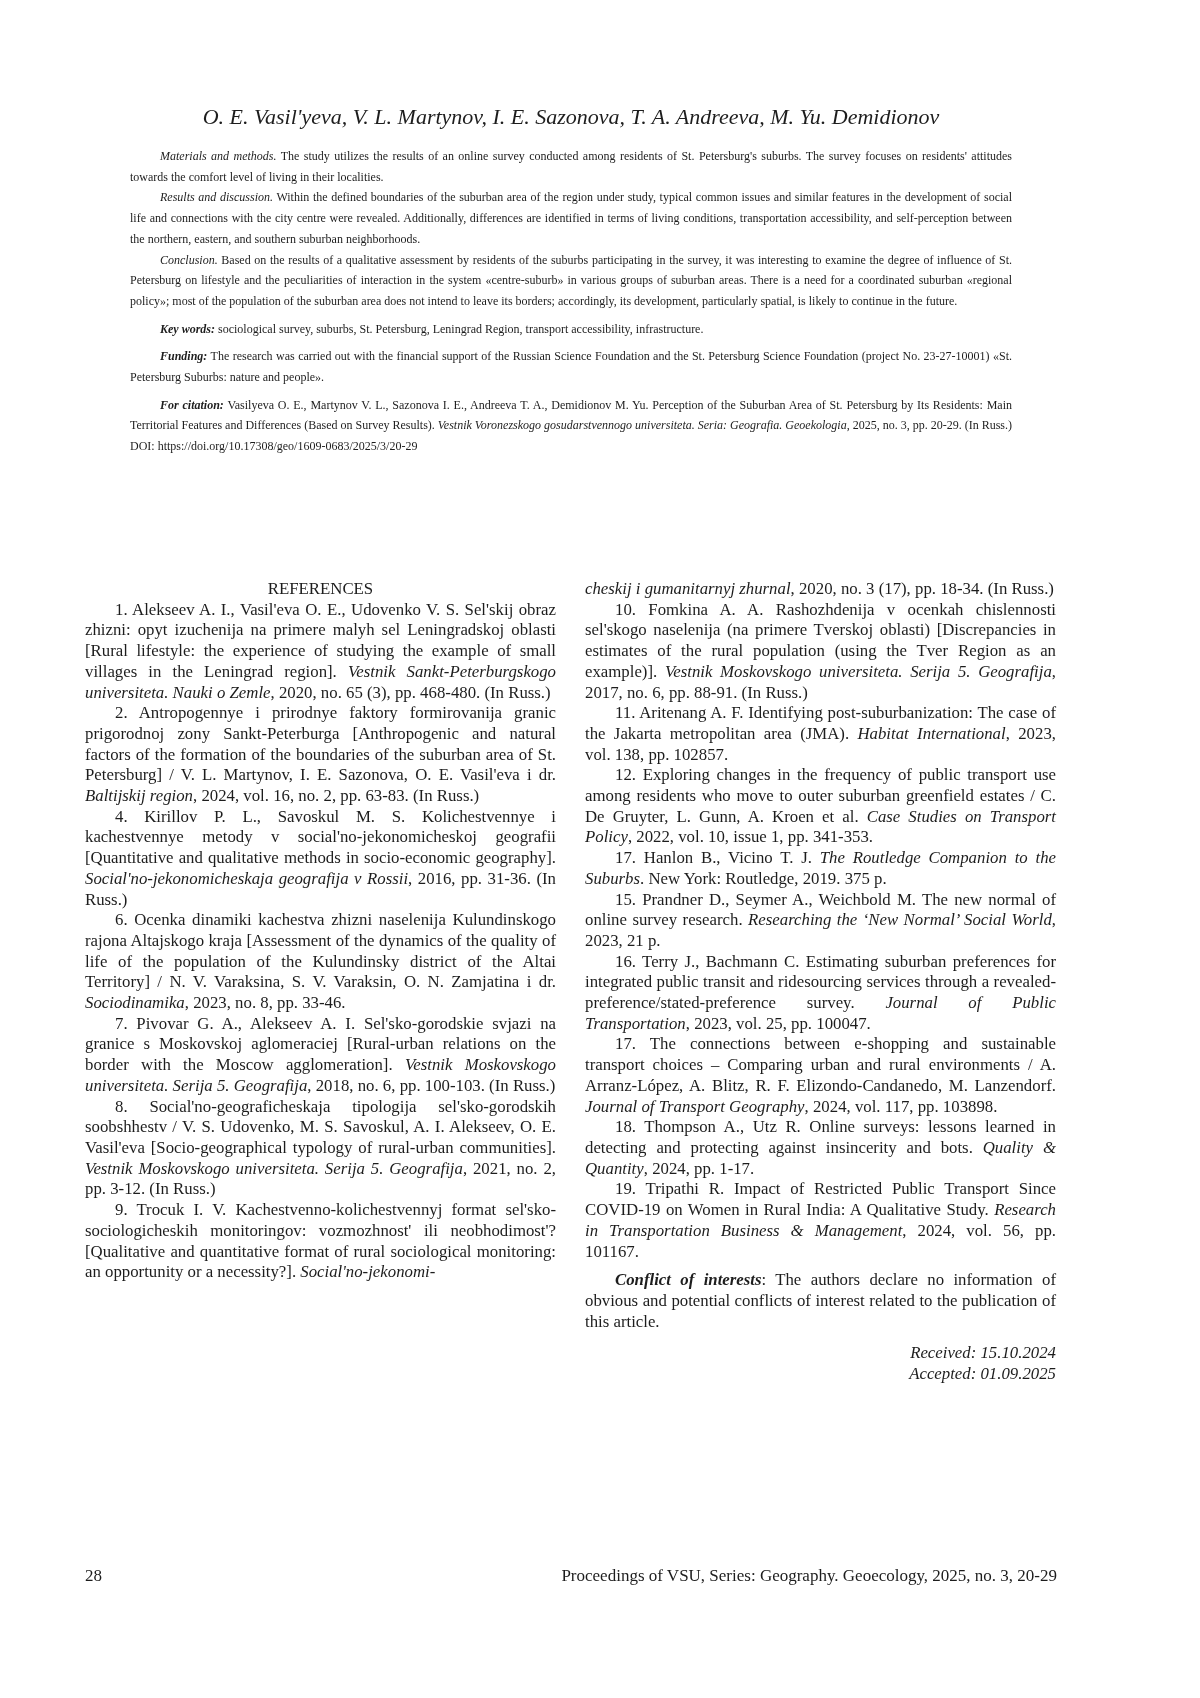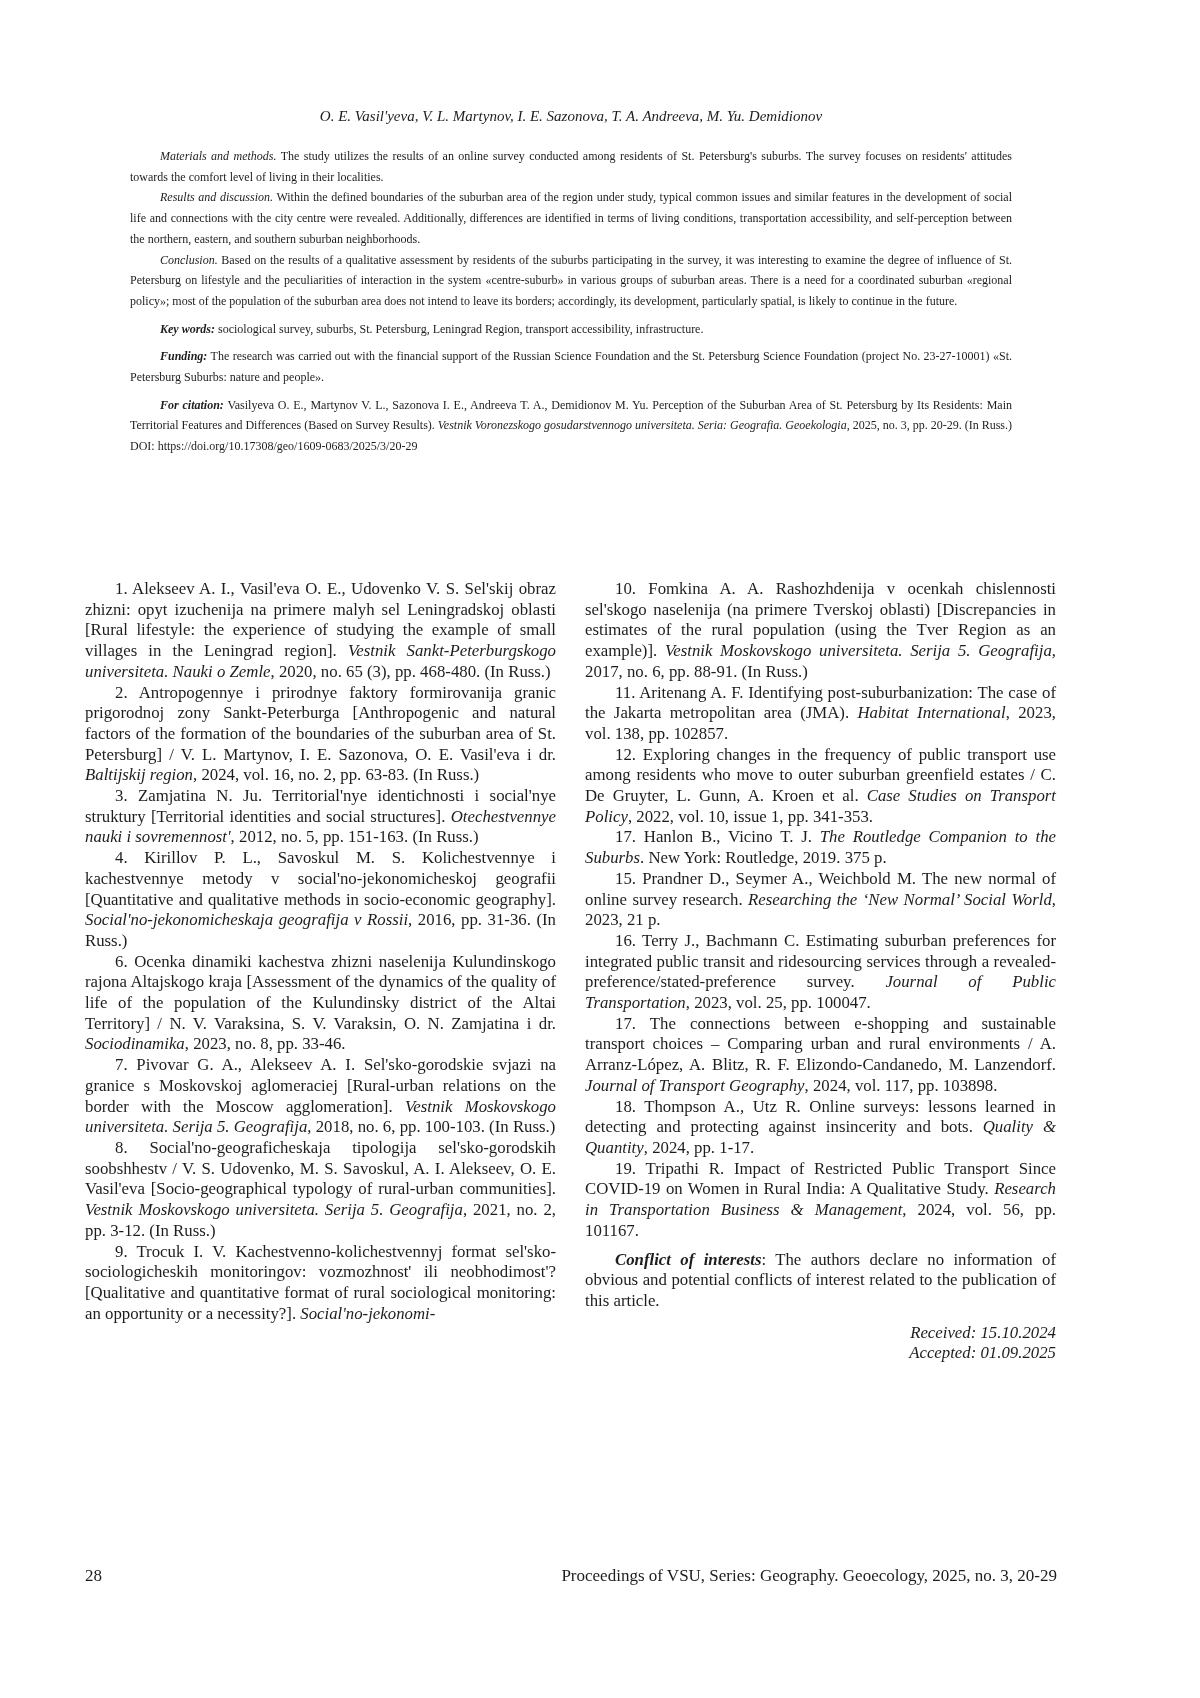--- a/index.html
+++ b/index.html
@@ -13,21 +13,21 @@
     color: #1d1d1d;
     overflow: hidden;
   }
   .running-head {
     position: absolute;
     top: 106px;
     left: 85px;
     width: 972px;
     text-align: center;
     font-style: italic;
-    font-size: 15px;
+    font-size: 22px;
     line-height: 21px;
   }
   .annotation {
     position: absolute;
     top: 146px;
     left: 130px;
     width: 882px;
     font-size: 12px;
     line-height: 20.7px;
     text-align: justify;
@@ -81,30 +81,31 @@
     <p><span class="seg-i">Results and discussion.</span><span> Within the defined boundaries of the suburban area of the region under study, typical common issues and similar features in the development of social life and connections with the city centre were revealed. Additionally, differences are identified in terms of living conditions, transportation accessibility, and self-perception between the northern, eastern, and southern suburban neighborhoods.</span></p>
     <p><span class="seg-i">Conclusion.</span><span> Based on the results of a qualitative assessment by residents of the suburbs participating in the survey, it was interesting to examine the degree of influence of St. Petersburg on lifestyle and the peculiarities of interaction in the system «centre-suburb» in various groups of suburban areas. There is a need for a coordinated suburban «regional policy»; most of the population of the suburban area does not intend to leave its borders; accordingly, its development, particularly spatial, is likely to continue in the future.</span></p>
     <p class="spaced"><span class="seg-bi">Key words:</span><span> sociological survey, suburbs, St. Petersburg, Leningrad Region, transport accessibility, infrastructure.</span></p>
     <p class="spaced"><span class="seg-bi">Funding:</span><span> The research was carried out with the financial support of the Russian Science Foundation and the St. Petersburg Science Foundation (project No. 23-27-10001) «St. Petersburg Suburbs: nature and people».</span></p>
     <p class="spaced"><span class="seg-bi">For citation:</span><span> Vasilyeva O. E., Martynov V. L., Sazonova I. E., Andreeva T. A., Demidionov M. Yu. Perception of the Suburban Area of St. Petersburg by Its Residents: Main Territorial Features and Differences (Based on Survey Results). </span><span class="seg-i">Vestnik Voronezskogo gosudarstvennogo universiteta. Seria: Geografia. Geoekologia</span><span>, 2025, no. 3, pp. 20-29. (In Russ.) DOI: https://doi.org/10.17308/geo/1609-0683/2025/3/20-29</span></p>
   </section>
 
   <section class="references">
     <div class="ref-columns">
       <div class="ref-col">
+        <h2 class="ref-heading">REFERENCES</h2>
         <p class="ref"><span>1. Alekseev A. I., Vasil'eva O. E., Udovenko V. S. Sel'skij obraz zhizni: opyt izuchenija na primere malyh sel Leningradskoj oblasti [Rural lifestyle: the experience of studying the example of small villages in the Leningrad region]. </span><span class="seg-i">Vestnik Sankt-Peterburgskogo universiteta. Nauki o Zemle</span><span>, 2020, no. 65 (3), pp. 468-480. (In Russ.)</span></p>
         <p class="ref"><span>2. Antropogennye i prirodnye faktory formirovanija granic prigorodnoj zony Sankt-Peterburga [Anthropogenic and natural factors of the formation of the boundaries of the suburban area of St. Petersburg] / V. L. Martynov, I. E. Sazonova, O. E. Vasil'eva i dr. </span><span class="seg-i">Baltijskij region</span><span>, 2024, vol. 16, no. 2, pp. 63-83. (In Russ.)</span></p>
-        <p class="ref"><span>3. Zamjatina N. Ju. Territorial'nye identichnosti i social'nye struktury [Territorial identities and social structures]. </span><span class="seg-i">Otechestvennye nauki i sovremennost'</span><span>, 2012, no. 5, pp. 151-163. (In Russ.)</span></p>
         <p class="ref"><span>4. Kirillov P. L., Savoskul M. S. Kolichestvennye i kachestvennye metody v social'no-jekonomicheskoj geografii [Quantitative and qualitative methods in socio-economic geography]. </span><span class="seg-i">Social'no-jekonomicheskaja geografija v Rossii</span><span>, 2016, pp. 31-36. (In Russ.)</span></p>
         <p class="ref"><span>6. Ocenka dinamiki kachestva zhizni naselenija Kulundinskogo rajona Altajskogo kraja [Assessment of the dynamics of the quality of life of the population of the Kulundinsky district of the Altai Territory] / N. V. Varaksina, S. V. Varaksin, O. N. Zamjatina i dr. </span><span class="seg-i">Sociodinamika</span><span>, 2023, no. 8, pp. 33-46.</span></p>
         <p class="ref"><span>7. Pivovar G. A., Alekseev A. I. Sel'sko-gorodskie svjazi na granice s Moskovskoj aglomeraciej [Rural-urban relations on the border with the Moscow agglomeration]. </span><span class="seg-i">Vestnik Moskovskogo universiteta. Serija 5. Geografija</span><span>, 2018, no. 6, pp. 100-103. (In Russ.)</span></p>
         <p class="ref"><span>8. Social'no-geograficheskaja tipologija sel'sko-gorodskih soobshhestv / V. S. Udovenko, M. S. Savoskul, A. I. Alekseev, O. E. Vasil'eva [Socio-geographical typology of rural-urban communities]. </span><span class="seg-i">Vestnik Moskovskogo universiteta. Serija 5. Geografija</span><span>, 2021, no. 2, pp. 3-12. (In Russ.)</span></p>
         <p class="ref"><span>9. Trocuk I. V. Kachestvenno-kolichestvennyj format sel'sko-sociologicheskih monitoringov: vozmozhnost' ili neobhodimost'? [Qualitative and quantitative format of rural sociological monitoring: an opportunity or a necessity?]. </span><span class="seg-i">Social'no-jekonomi-</span></p>
       </div>
       <div class="ref-col">
+        <p class="ref-cont"><span class="seg-i">cheskij i gumanitarnyj zhurnal</span><span>, 2020, no. 3 (17), pp. 18-34. (In Russ.)</span></p>
         <p class="ref"><span>10. Fomkina A. A. Rashozhdenija v ocenkah chislennosti sel'skogo naselenija (na primere Tverskoj oblasti) [Discrepancies in estimates of the rural population (using the Tver Region as an example)]. </span><span class="seg-i">Vestnik Moskovskogo universiteta. Serija 5. Geografija</span><span>, 2017, no. 6, pp. 88-91. (In Russ.)</span></p>
         <p class="ref"><span>11. Aritenang A. F. Identifying post-suburbanization: The case of the Jakarta metropolitan area (JMA). </span><span class="seg-i">Habitat International</span><span>, 2023, vol. 138, pp. 102857.</span></p>
         <p class="ref"><span>12. Exploring changes in the frequency of public transport use among residents who move to outer suburban greenfield estates / C. De Gruyter, L. Gunn, A. Kroen et al. </span><span class="seg-i">Case Studies on Transport Policy</span><span>, 2022, vol. 10, issue 1, pp. 341-353.</span></p>
         <p class="ref"><span>17. Hanlon B., Vicino T. J. </span><span class="seg-i">The Routledge Companion to the Suburbs</span><span>. New York: Routledge, 2019. 375 p.</span></p>
         <p class="ref"><span>15. Prandner D., Seymer A., Weichbold M. The new normal of online survey research. </span><span class="seg-i">Researching the ‘New Normal’ Social World</span><span>, 2023, 21 p.</span></p>
         <p class="ref"><span>16. Terry J., Bachmann C. Estimating suburban preferences for integrated public transit and ridesourcing services through a revealed-preference/stated-preference survey. </span><span class="seg-i">Journal of Public Transportation</span><span>, 2023, vol. 25, pp. 100047.</span></p>
         <p class="ref"><span>17. The connections between e-shopping and sustainable transport choices – Comparing urban and rural environments / A. Arranz-López, A. Blitz, R. F. Elizondo-Candanedo, M. Lanzendorf. </span><span class="seg-i">Journal of Transport Geography</span><span>, 2024, vol. 117, pp. 103898.</span></p>
         <p class="ref"><span>18. Thompson A., Utz R. Online surveys: lessons learned in detecting and protecting against insincerity and bots. </span><span class="seg-i">Quality &amp; Quantity</span><span>, 2024, pp. 1-17.</span></p>
         <p class="ref"><span>19. Tripathi R. Impact of Restricted Public Transport Since COVID-19 on Women in Rural India: A Qualitative Study. </span><span class="seg-i">Research in Transportation Business &amp; Management</span><span>, 2024, vol. 56, pp. 101167.</span></p>
         <p class="conflict"><span class="seg-bi">Conflict of interests</span><span>: The authors declare no information of obvious and potential conflicts of interest related to the publication of this article.</span></p>

